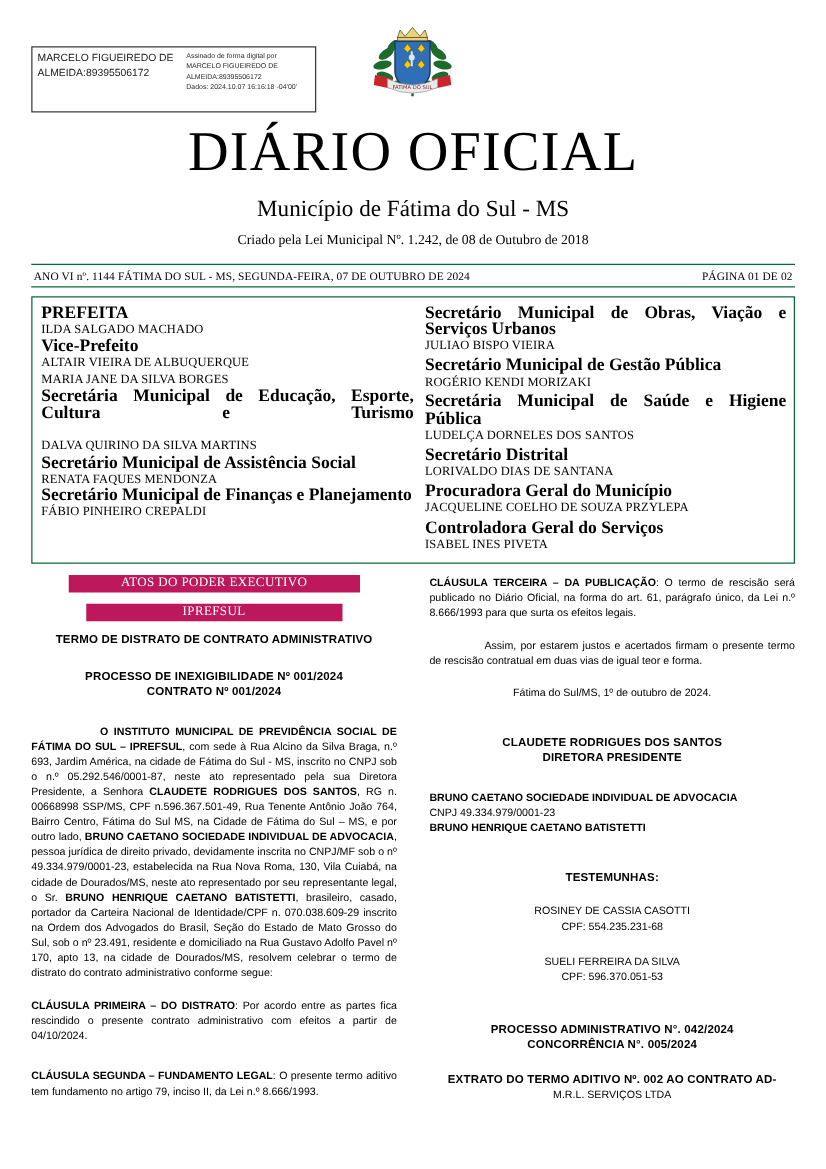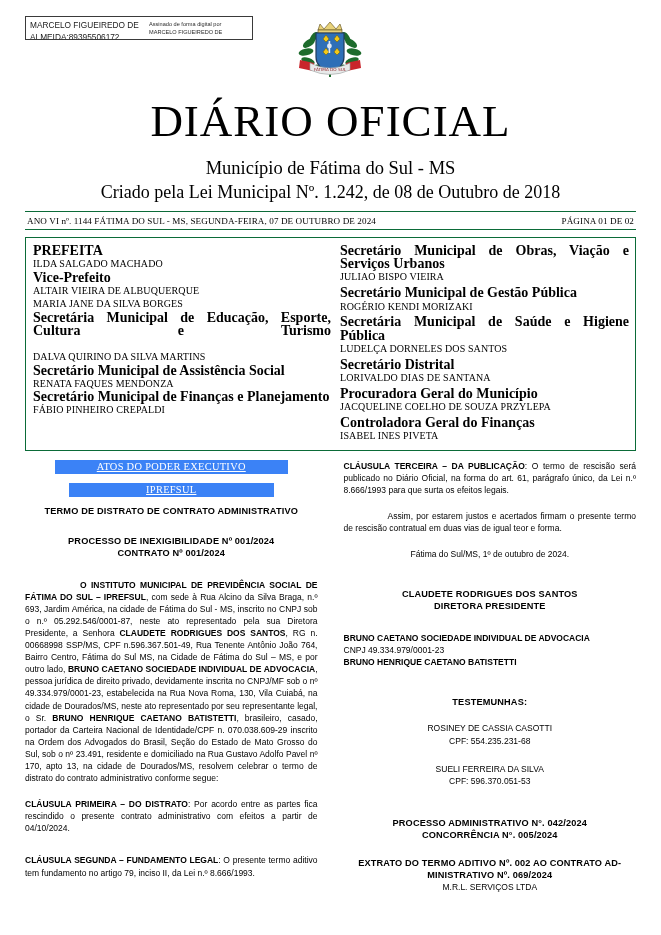--- a/index.html
+++ b/index.html
@@ -4,21 +4,21 @@
 <style>
   html,body{margin:0;padding:0;background:#ffffff;}
   body{
     width:661px;height:935px;position:relative;overflow:hidden;
     font-family:"Liberation Serif", serif;color:#000;
   }
   .page{position:relative;width:661px;height:935px;box-sizing:border-box;padding:0 25px;}
 
   
   .sig-box{
-    position:absolute;left:25px;top:16px;width:228px;height:24px;
+    position:absolute;left:25px;top:37px;width:228px;height:53px;
     border:1px solid #3a3a3a;box-sizing:border-box;display:flex;overflow:hidden;
   }
   .sig-left{
     width:120px;padding:2px 3px 0 4px;box-sizing:border-box;
     font-family:"Liberation Sans", sans-serif;font-size:8.3px;line-height:12.2px;color:#1a1a1a;
   }
   .sig-right{
     flex:1;padding:3px 2px 0 3px;box-sizing:border-box;
     font-family:"Liberation Sans", sans-serif;font-size:5.6px;line-height:8.4px;color:#2b2b2b;
   }
@@ -30,21 +30,21 @@
   .masthead{padding-top:85px;text-align:center;}
   .doc-title{
     font-family:"Liberation Serif", serif;font-size:45px;line-height:48px;
     letter-spacing:1px;font-weight:400;margin:12px;
   }
   .doc-sub{
     font-family:"Liberation Serif", serif;font-size:18.5px;line-height:22px;
     margin:1px 0 0 0;font-weight:400;
   }
   .doc-law{
-    font-family:"Liberation Serif", serif;font-size:18px;line-height:16px;
+    font-family:"Liberation Serif", serif;font-size:11px;line-height:16px;
     margin:5px 0 0 0;font-weight:400;
   }
 
   
   .ano-bar{
     margin-top:11px;border-top:1.2px solid #0b6b38;border-bottom:1.2px solid #0b6b38;
     height:17px;display:flex;align-items:center;justify-content:space-between;
     font-family:"Liberation Serif", serif;font-size:9.1px;letter-spacing:0.1px;
     padding:0 2px;
   }
@@ -69,23 +69,23 @@
   .off-col.right .off-role{margin-top:0;}
   .off-col.right .gap{height:2.5px;}
 
   
   .cols{display:flex;margin-top:9px;}
   .col{width:50%;box-sizing:border-box;}
   .col.left{padding-right:13px;}
   .col.right{padding-left:13px;}
 
   .green-bar{
-    background:#3b82f6;color:#ffffff;text-align:center;
+    background:#be185d;color:#ffffff;text-align:center;
     font-family:"Liberation Serif", serif;font-size:10.4px;line-height:14px;
-    height:14px;letter-spacing:0.3px;text-decoration:underline;
+    height:14px;letter-spacing:0.3px;
   }
   .bar-wrap-1{padding:0 30px;}
   .bar-wrap-2{padding:0 44px;margin-top:9px;}
   .h-center{
     text-align:center;font-weight:bold;font-size:9.2px;line-height:12px;
     font-family:"Liberation Sans", sans-serif;letter-spacing:0.15px;
   }
   .p-just{
     text-align:justify;font-size:8.5px;line-height:12.1px;
     font-family:"Liberation Sans", sans-serif;margin:0;
@@ -203,21 +203,21 @@
       <div class="gap"></div>
       <div class="off-role">Secretária Municipal de Saúde e Higiene Pública</div>
       <div class="off-name">LUDELÇA DORNELES DOS SANTOS</div>
       <div class="gap"></div>
       <div class="off-role">Secretário Distrital</div>
       <div class="off-name">LORIVALDO DIAS DE SANTANA</div>
       <div class="gap"></div>
       <div class="off-role">Procuradora Geral do Município</div>
       <div class="off-name">JACQUELINE COELHO DE SOUZA PRZYLEPA</div>
       <div class="gap"></div>
-      <div class="off-role">Controladora Geral do Finanças</div>
+      <div class="off-role">Controladora Geral do Serviços</div>
       <div class="off-name">ISABEL INES PIVETA</div>
     </div>
   </div>
 
   <div class="cols">
 
     <div class="col left">
 
       <div class="bar-wrap-1">
         <div class="green-bar">ATOS DO PODER EXECUTIVO</div>
@@ -259,20 +259,19 @@
       <p class="p-center mt14">ROSINEY DE CASSIA CASOTTI</p>
       <p class="p-center">CPF: 554.235.231-68</p>
 
       <p class="p-center mt16">SUELI FERREIRA DA SILVA</p>
       <p class="p-center">CPF: 596.370.051-53</p>
 
       <div class="h-center mt30">PROCESSO ADMINISTRATIVO N°. 042/2024</div>
       <div class="h-center">CONCORRÊNCIA N°. 005/2024</div>
 
       <div class="h-center mt16">EXTRATO DO TERMO ADITIVO Nº. 002 AO CONTRATO AD-</div>
-      <div class="h-center">MINISTRATIVO Nº. 069/2024</div>
 
       <p class="p-center">M.R.L. SERVIÇOS LTDA</p>
 
     </div>
   </div>
 
 </div>
 
 </body></html>

